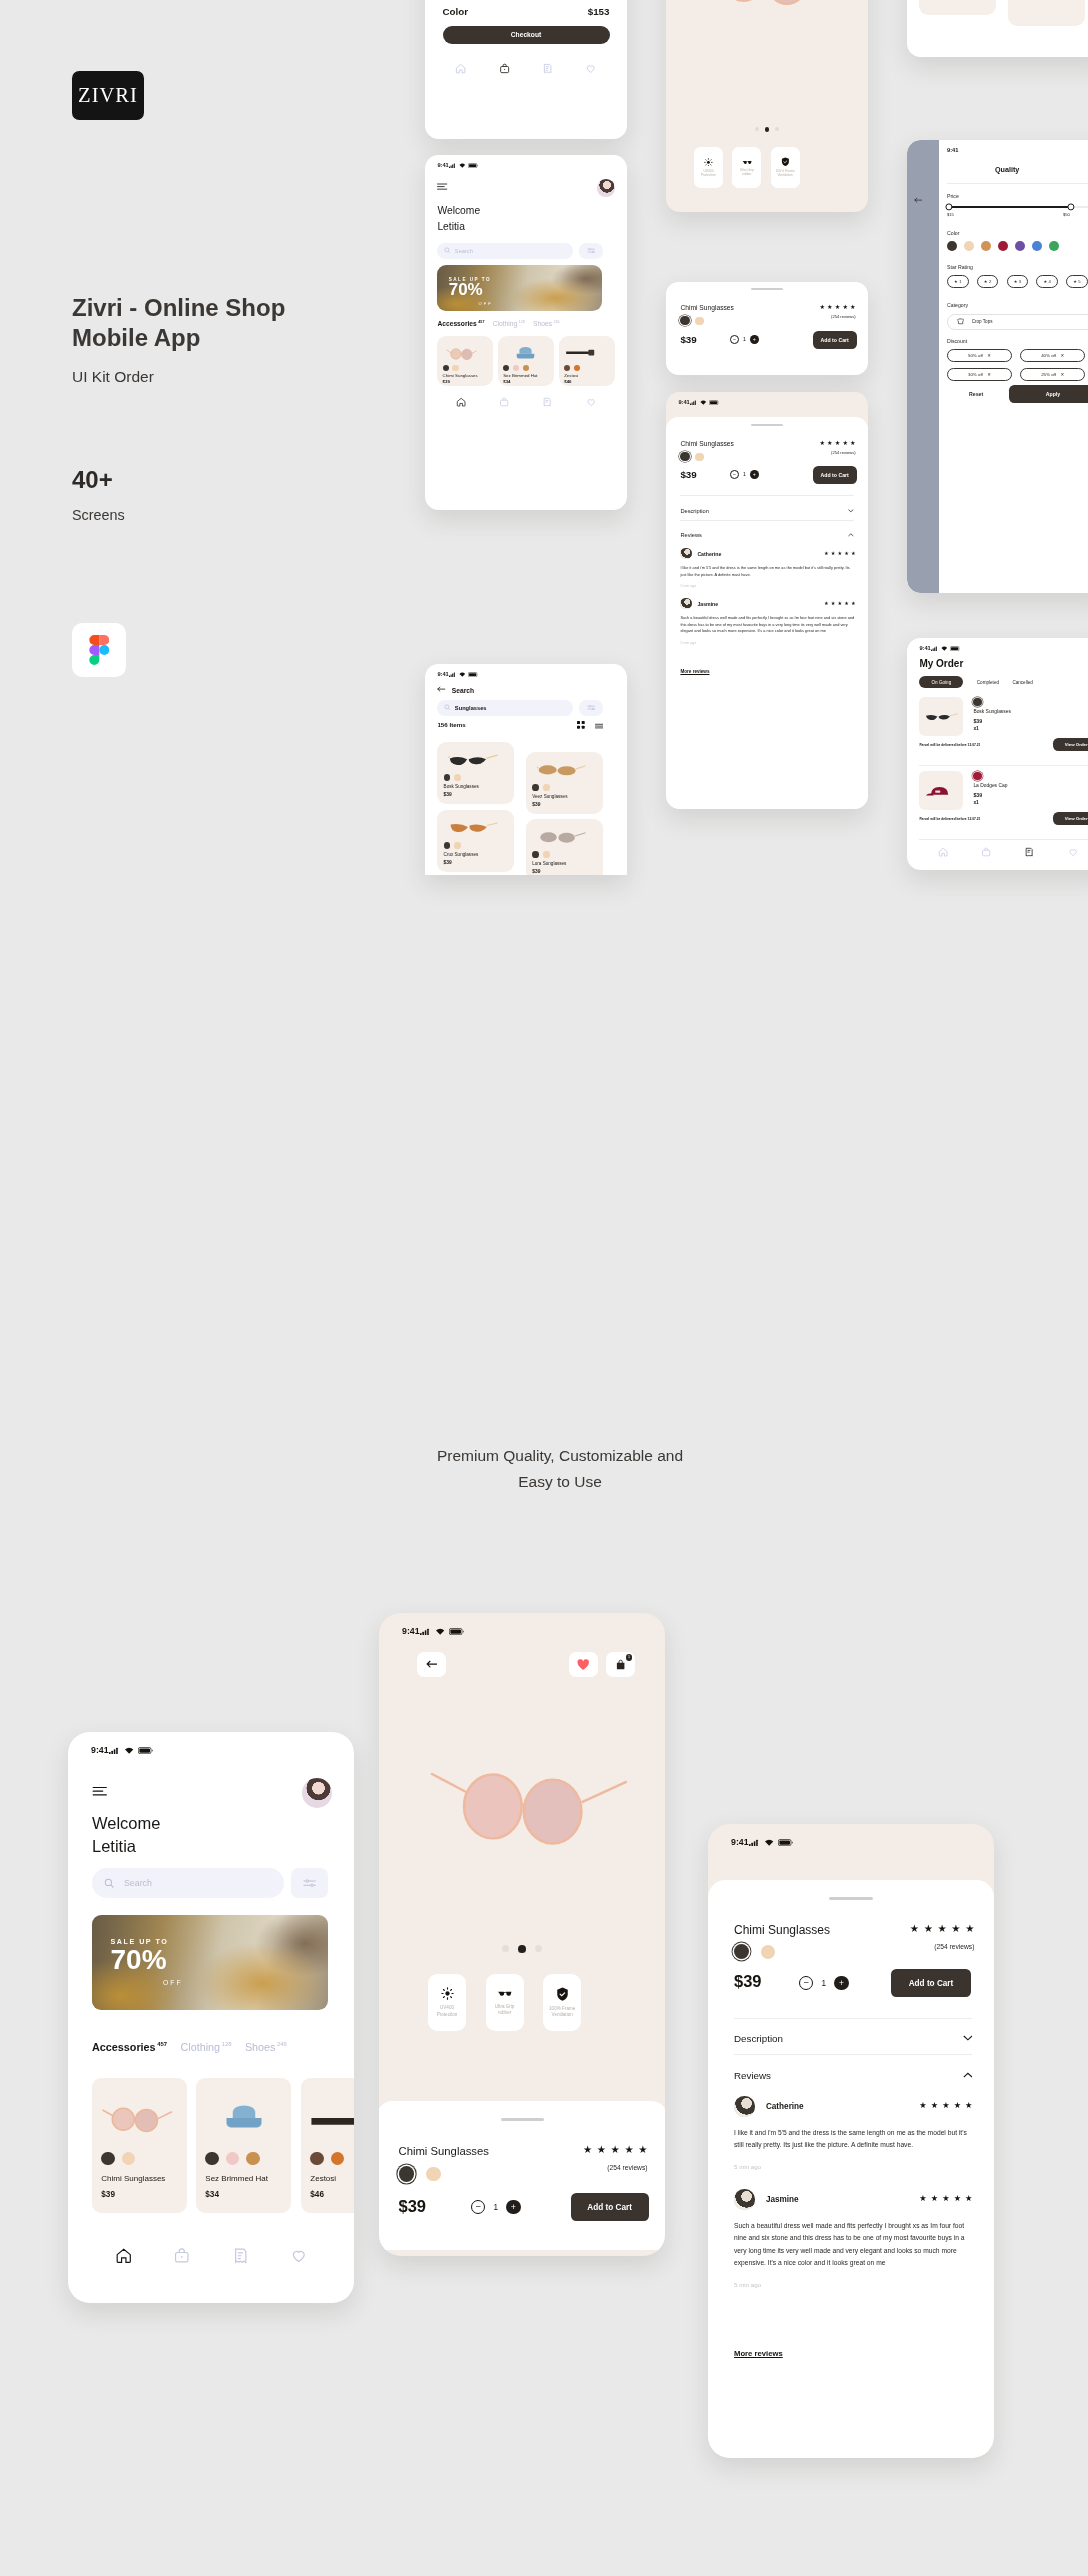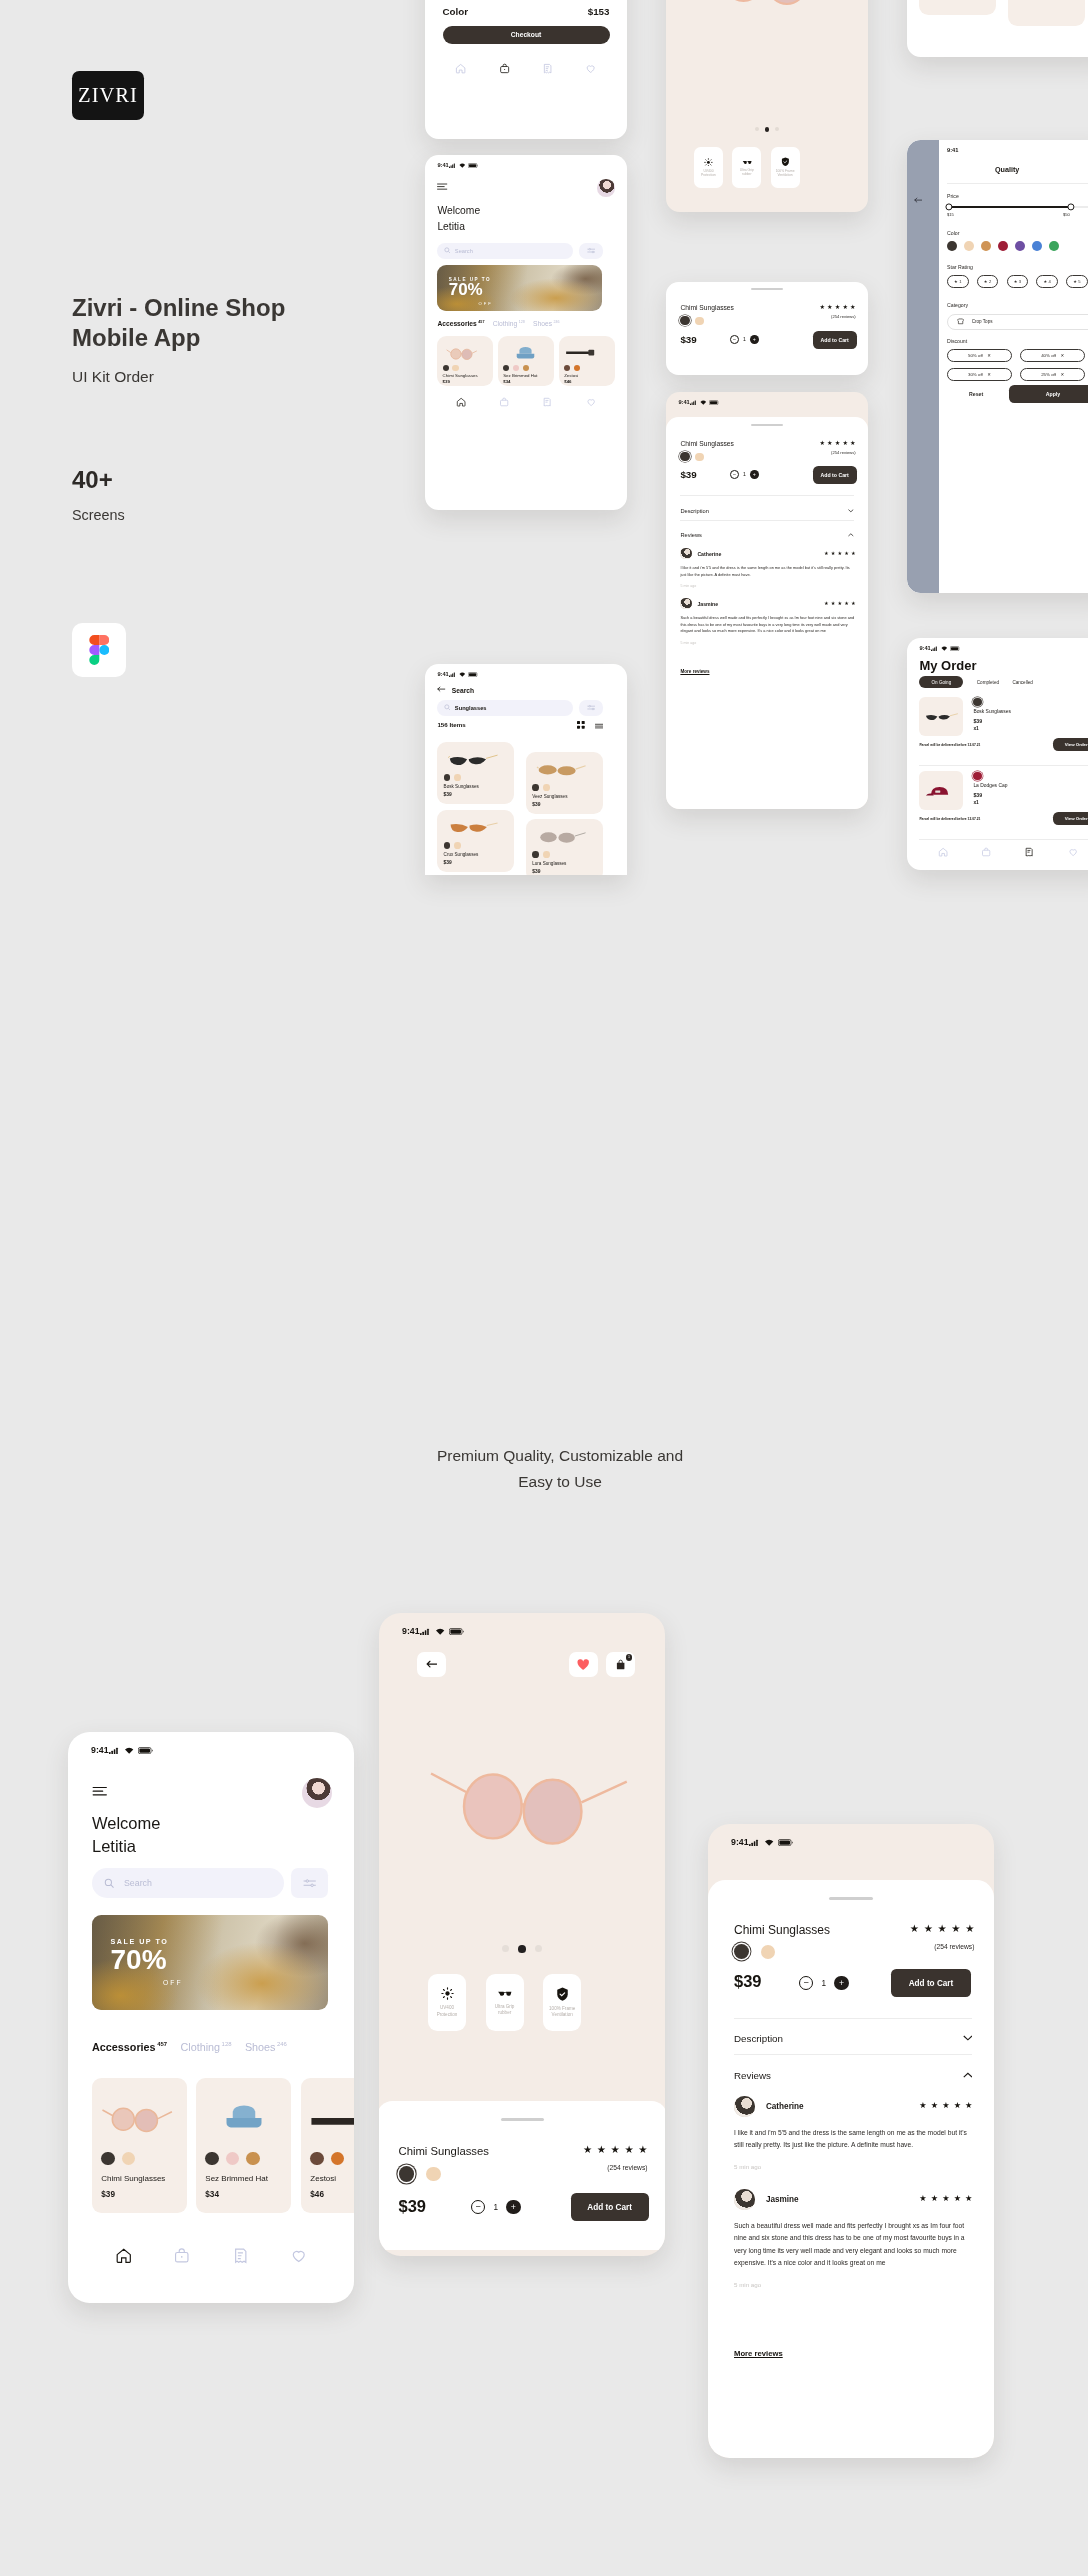--- a/index.html
+++ b/index.html
@@ -718,21 +718,21 @@
           </svg>
         <svg width="6.7" height="5.2" viewBox="0 0 16 12">
             <path d="M8 11.2 1.1 4.3a9.8 9.8 0 0 1 13.8 0z" fill="#16130f"></path>
           </svg>
         <svg width="10.3" height="5.2" viewBox="0 0 26 12">
             <rect x=".6" y=".6" width="22" height="10.8" rx="3" fill="none" stroke="#16130f" stroke-width="1.2"></rect>
             <rect x="2.4" y="2.4" width="18.4" height="7.2" rx="1.8" fill="#16130f"></rect>
           </svg>
       </span>
     </div>
-    <div style="position:absolute; left:12.4px; top:20px; font-size:13px; font-weight:700; color:#16130f;">My Order</div>
+    <div style="position:absolute; left:12.4px; top:20px; font-size:10px; font-weight:700; color:#16130f;">My Order</div>
     <div style="position:absolute; left:12.4px; top:38px; display:flex; gap:13.4px; align-items:center;">
       <span class="tabpill active" style="width:44px;height:12.4px;font-size:4.6px;">
           <span>On Going</span>
         </span>
       <span class="tabpill idle" style="font-size:4.6px;">
           <span>Completed</span>
         </span>
       <span class="tabpill idle" style="font-size:4.6px;">
           <span>Cancelled</span>
         </span>

